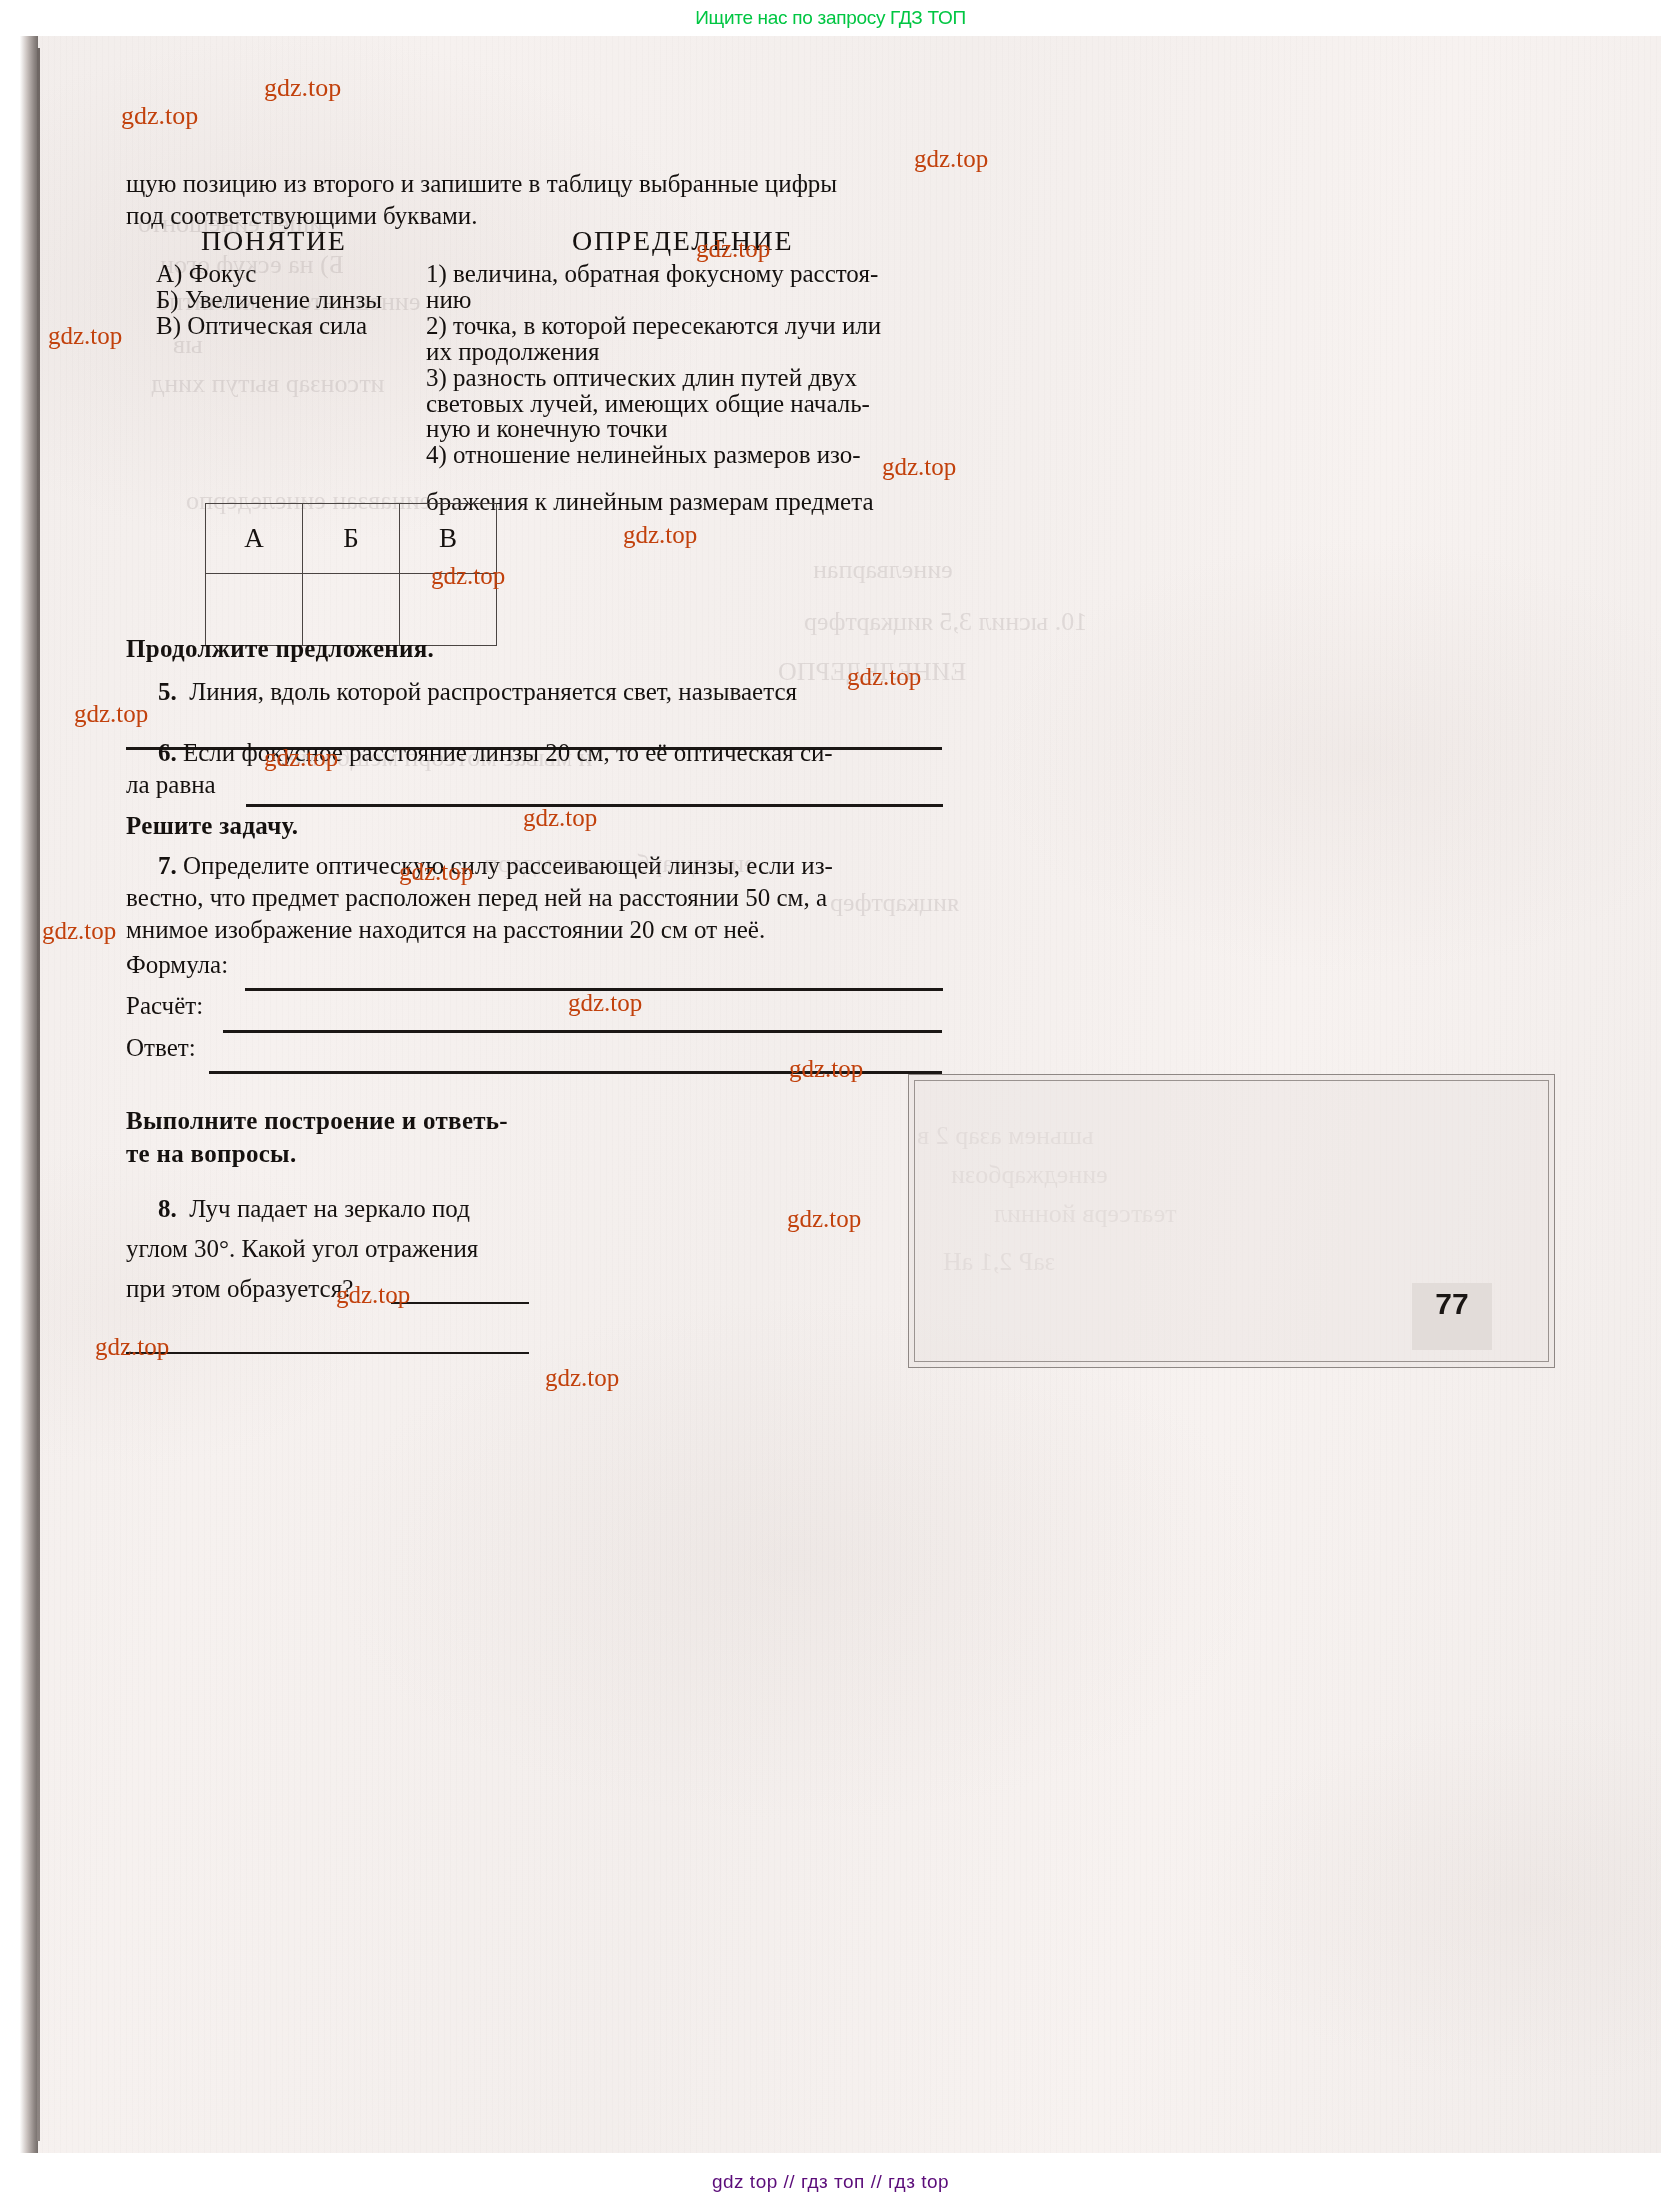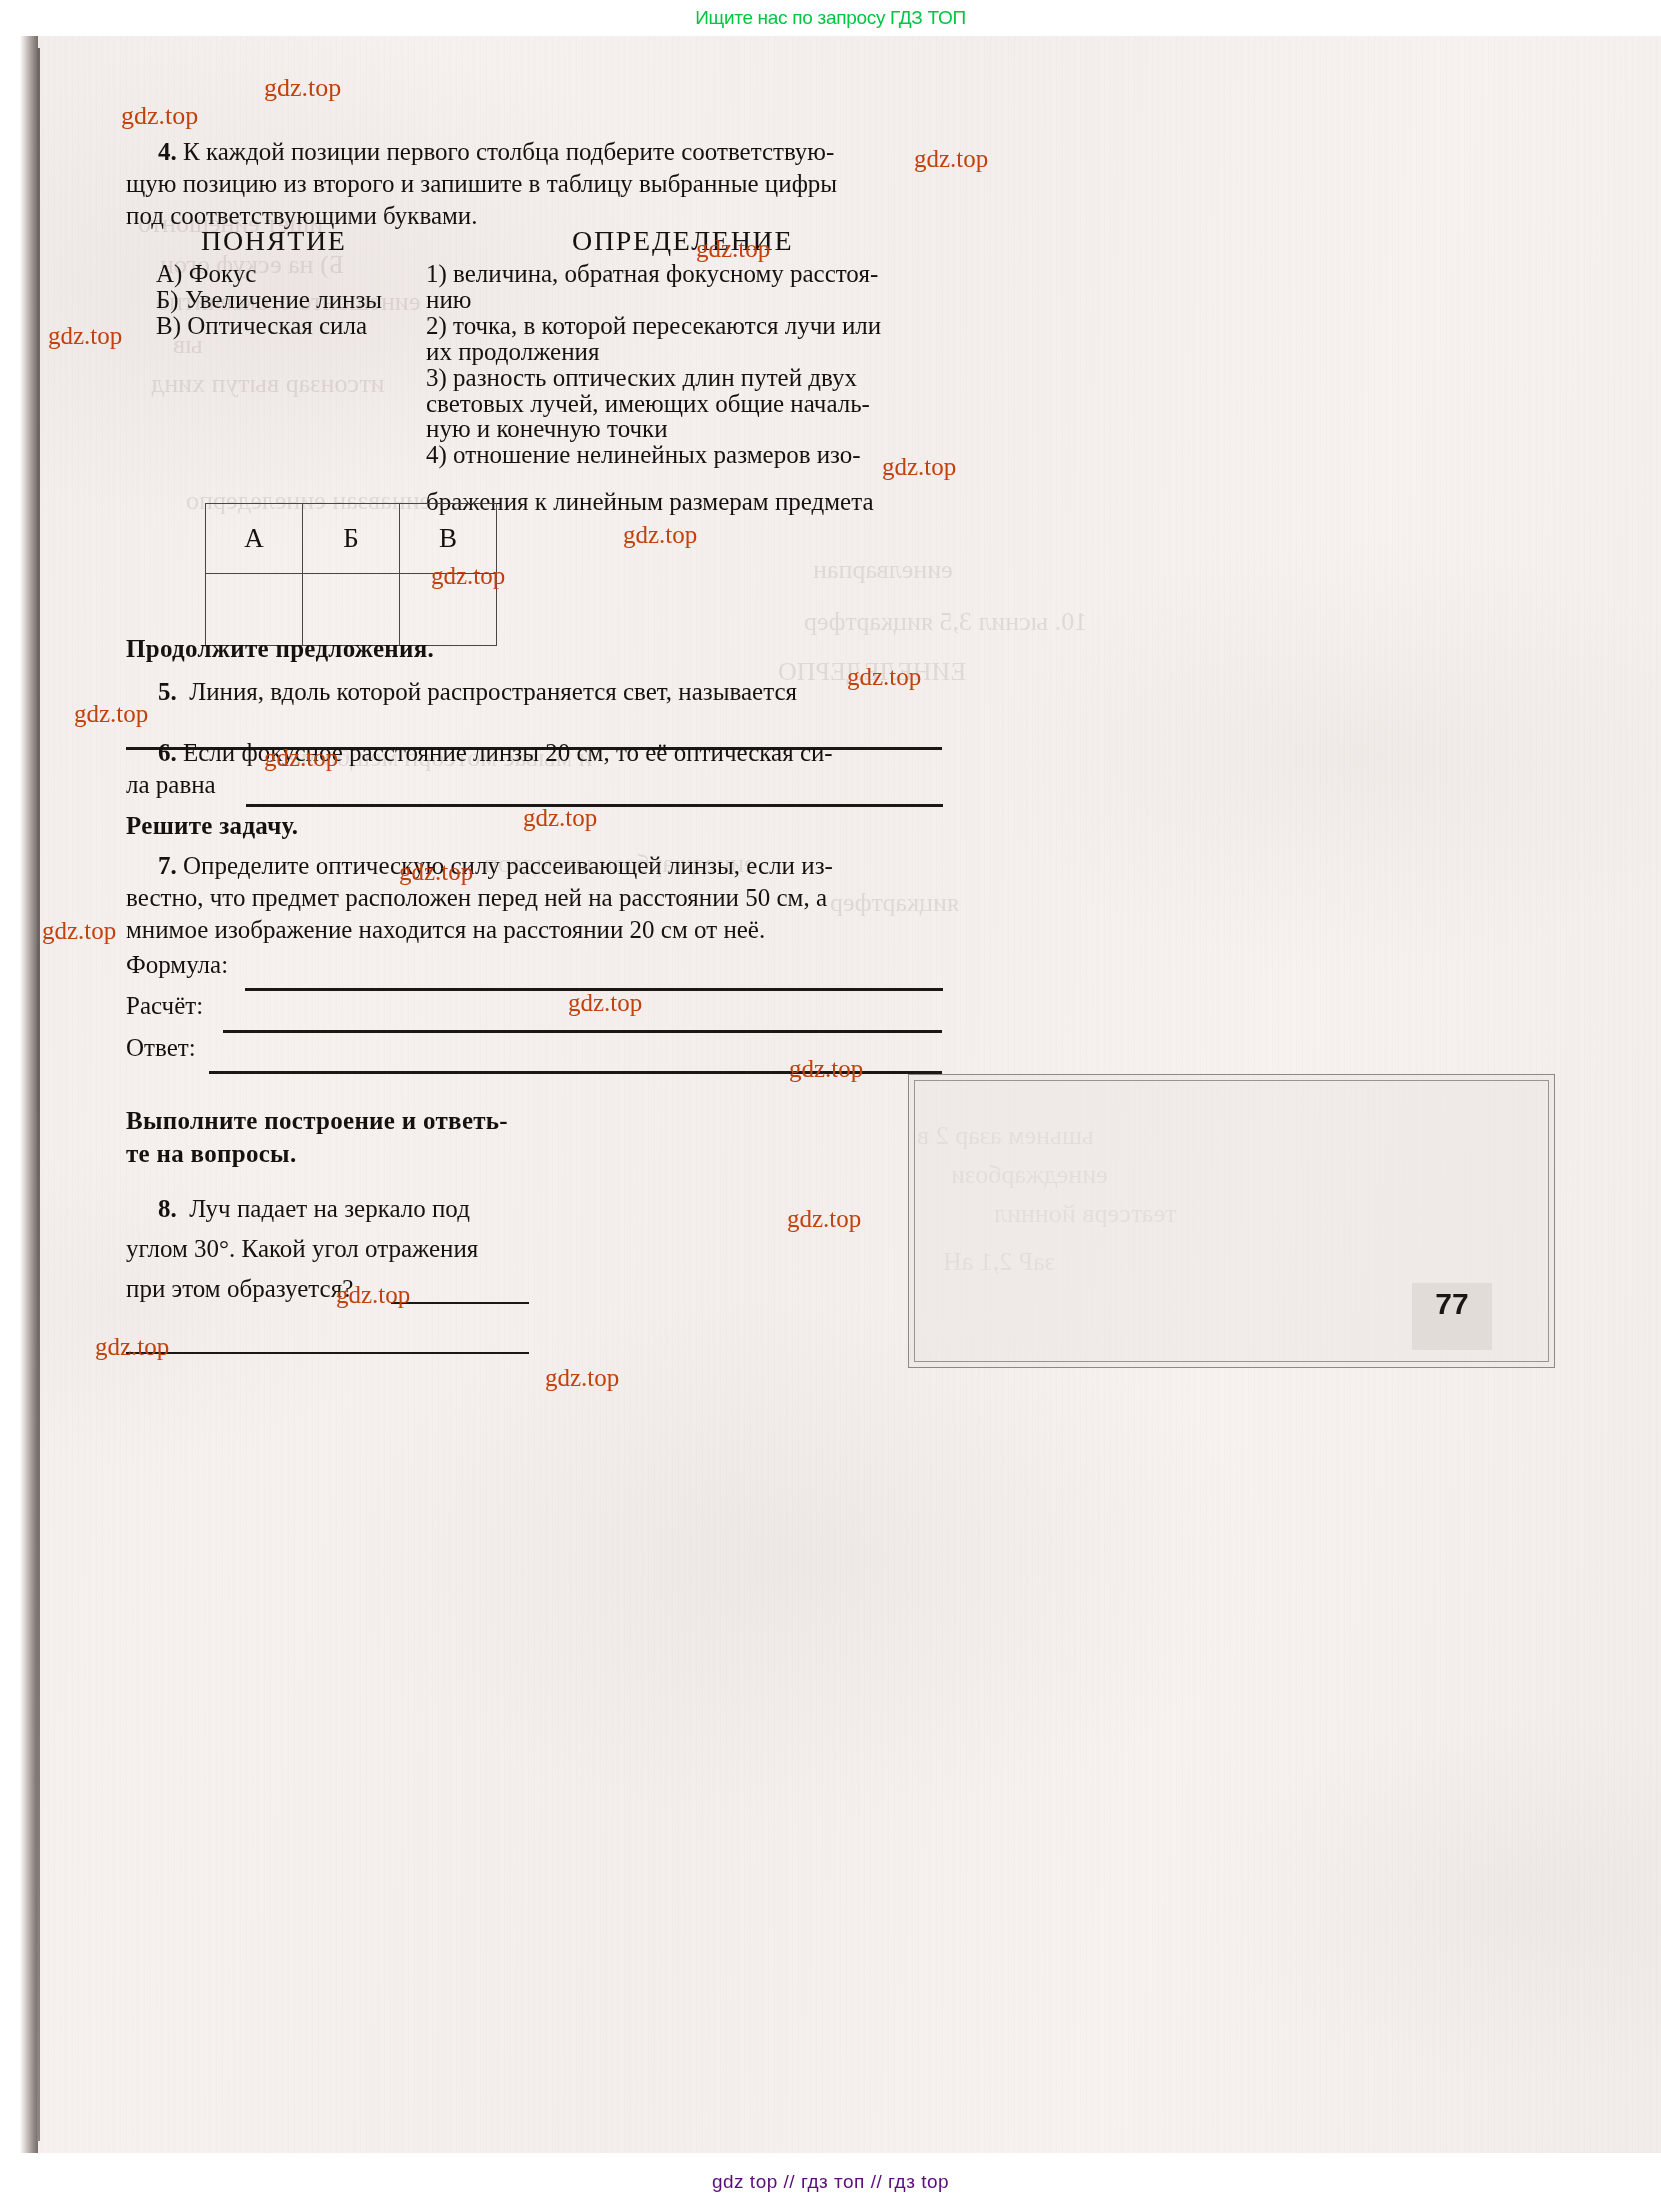--- a/index.html
+++ b/index.html
@@ -236,23 +236,20 @@
   <div class="ghost" style="left:917px; top:1085px; font-size:26px;">ьшьнем азар 2 в</div>
   <div class="ghost" style="left:994px; top:1163px; font-size:26px;">театсерв йоннил</div>
   <div class="ghost" style="left:943px; top:1211px; font-size:26px;">заР 2,1 аН</div>
 
   <div id="binding-shadow"></div>
   <div id="binding-line"></div>
 
   <div id="content">
 
 
-    <div class="blk body-txt" style="left:158px; top:103px;">
-      <span class="num-bold">4.</span><span>&nbsp;</span><span>К каждой позиции первого столбца подберите соответствую-</span>
-    </div>
     <div class="blk body-txt" style="left:126px; top:135px;">щую позицию из второго и запишите в таблицу выбранные цифры</div>
     <div class="blk body-txt" style="left:126px; top:167px;">под соответствующими буквами.</div>
 
     <div class="blk" style="left:201px; top:189px; font-size:28px; letter-spacing:1.7px;">ПОНЯТИЕ</div>
     <div class="blk" style="left:572px; top:189px; font-size:28px; letter-spacing:1.7px;">ОПРЕДЕЛЕНИЕ</div>
 
     <div class="blk body-txt" style="left:156px; top:225px;">А) Фокус</div>
     <div class="blk body-txt" style="left:156px; top:251px;">Б) Увеличение линзы</div>
     <div class="blk body-txt" style="left:156px; top:277px;">В) Оптическая сила</div>
 

